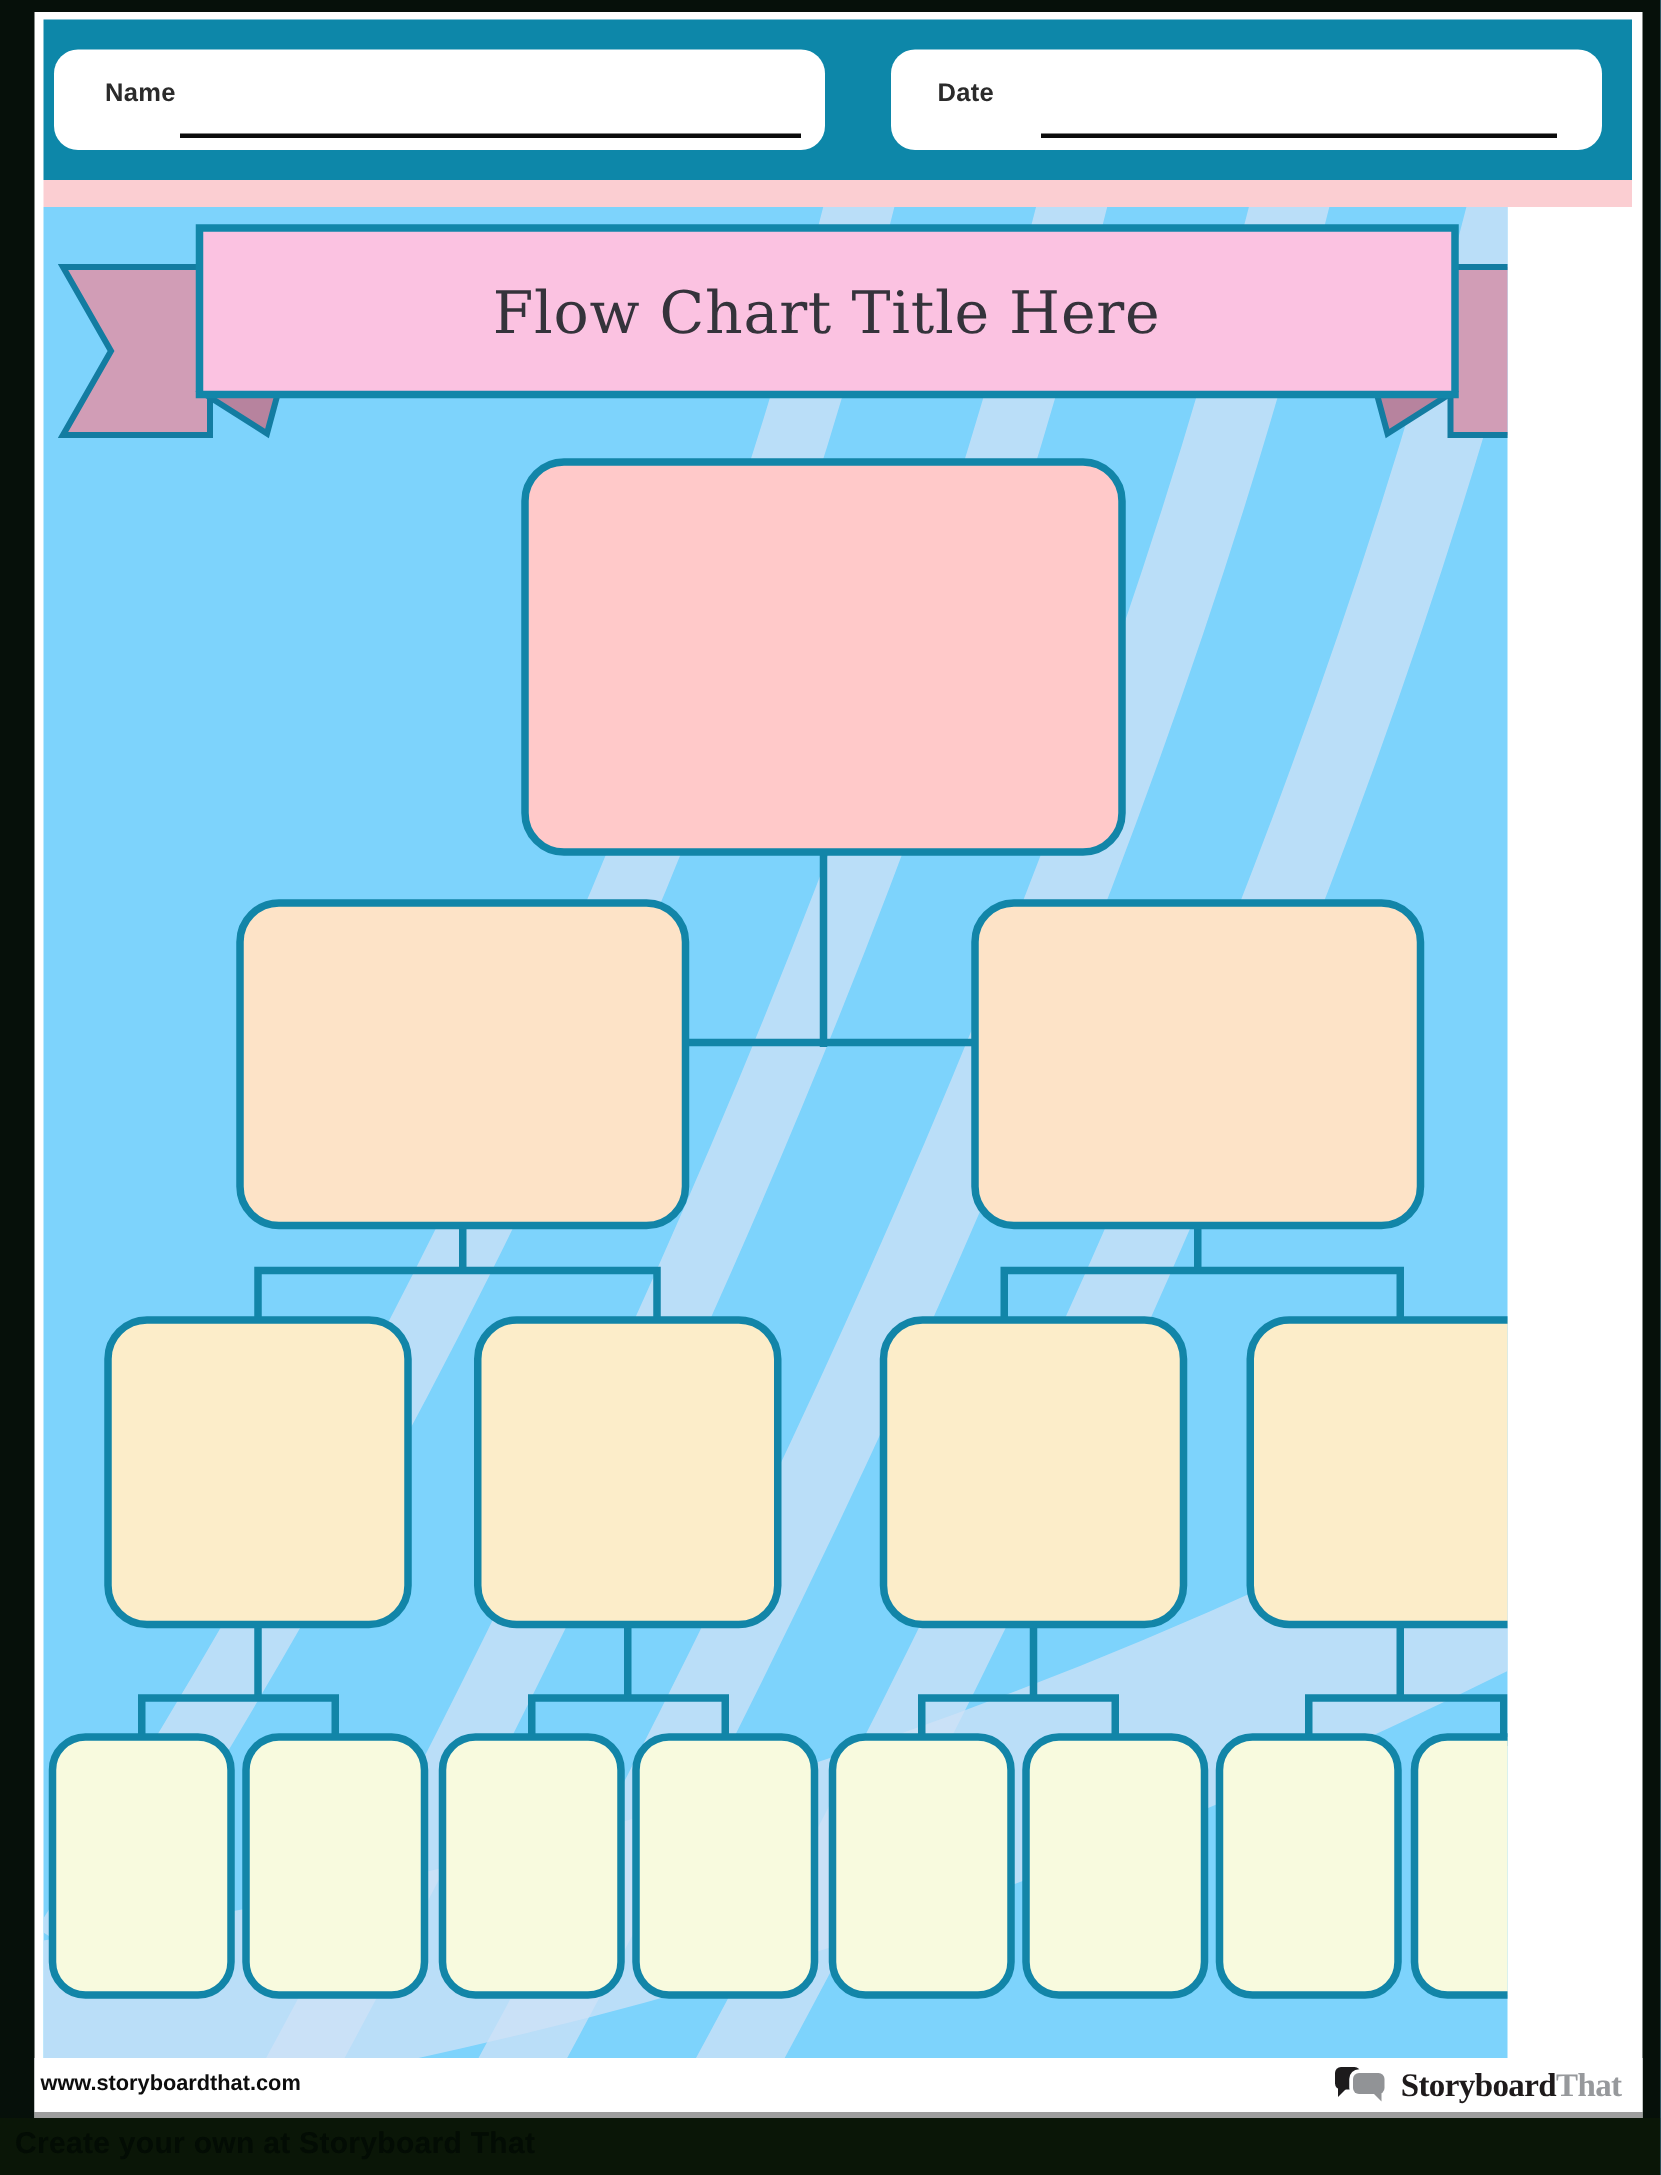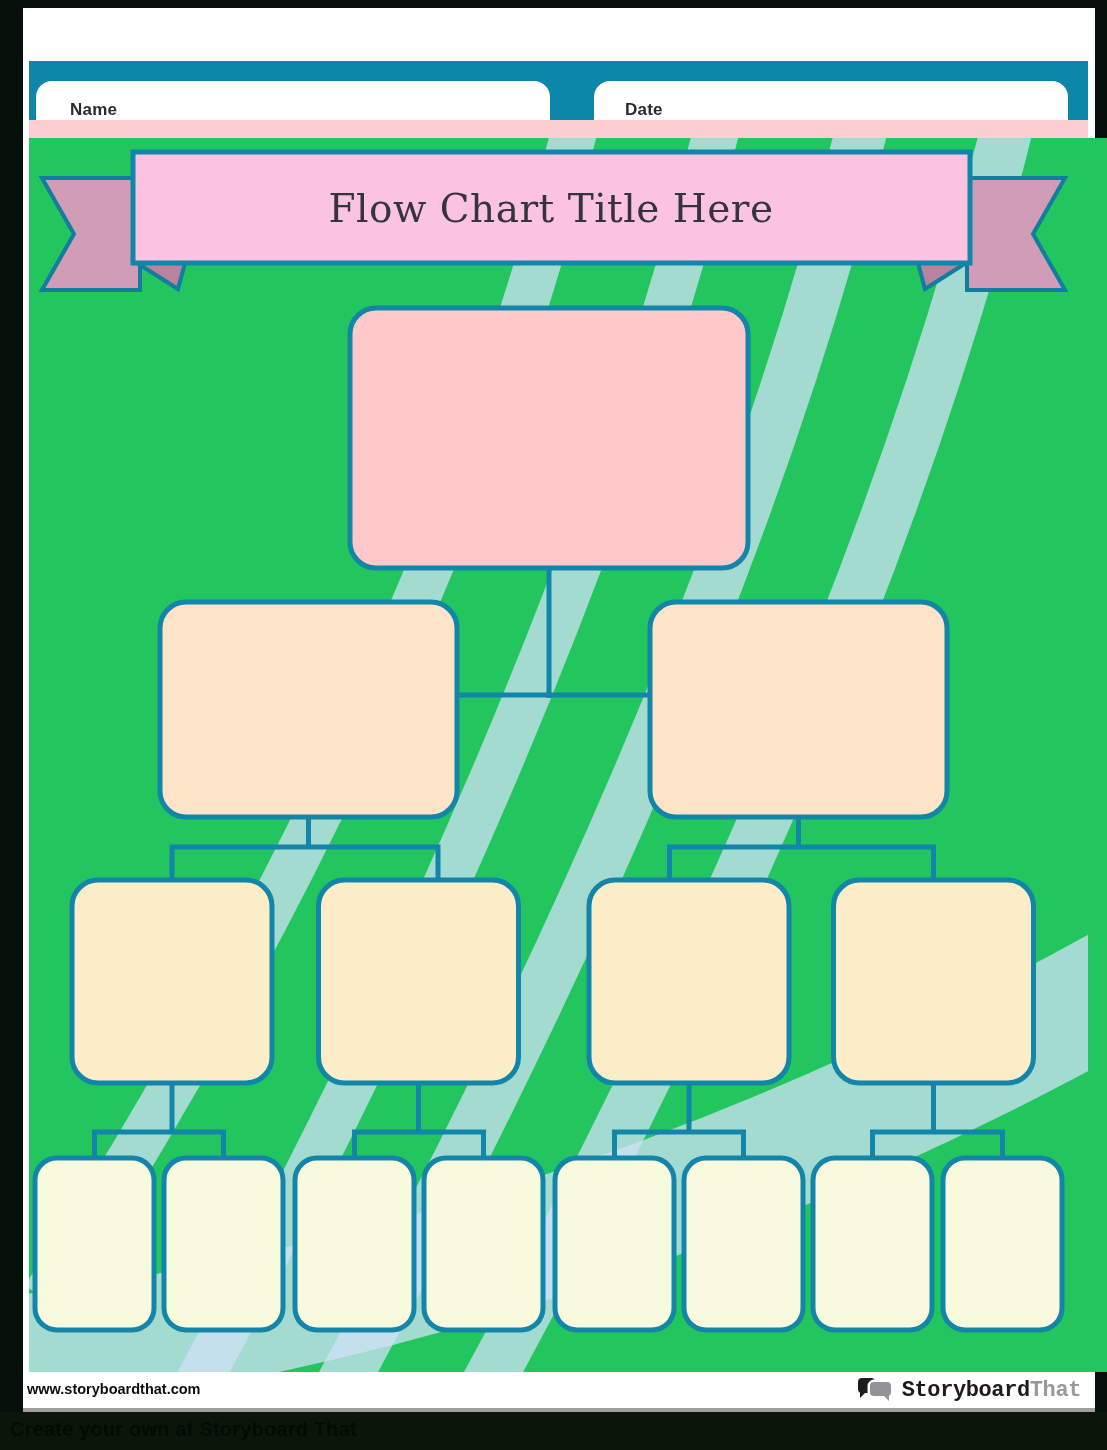--- a/index.html
+++ b/index.html
@@ -1,33 +1,33 @@
 <!DOCTYPE html>
 <html><head>
 <meta charset="utf-8">
 <style>
   * { margin:0; padding:0; box-sizing:border-box; }
   body { background:#06100a; font-family:"Liberation Sans",sans-serif; }
   .canvas { position:relative; width:1107px; height:1450px; background:#06100a; overflow:hidden; }
   .page { position:absolute; left:23px; top:8px; width:1072px; height:1404px; background:#ffffff; }
 
   
-  .header-bar { position:absolute; left:6px; top:5px; width:1059px; height:107px; background:#0d87a9;margin-top:48px; }
+  .header-bar { position:absolute; left:6px; top:5px; width:1059px; height:107px; background:#0d87a9; }
   .field-box { position:absolute; top:20px; height:67px; background:#fff; border-radius:16px; }
   .field-box.name { left:7px;  width:514px; }
   .field-box.date { left:565px; width:474px;text-align:center; }
   .field-label { position:absolute; left:34px; top:19px; font-size:17px; font-weight:700; color:#2b2b2b; letter-spacing:.2px; }
   .field-box.date .field-label { left:31px; }
   .field-line { position:absolute; top:56px; height:3px; background:#0b0b0b; }
   .field-box.name .field-line { left:84px;  width:414px; }
   .field-box.date .field-line { left:100px; width:344px; }
   .pink-strip { position:absolute; left:6px; top:112px; width:1059px; height:18px; background:#fbced2; }
 
   
-  .art { position:absolute; left:6px; top:130px; width:1078px; height:1234px; background:#22c55e; overflow:hidden; }
+  .art { position:absolute; left:6px; top:130px; width:976px; height:1234px; background:#7dd3fc; overflow:hidden; }
   .art svg { position:absolute; left:0; top:0; }
   .stripe { stroke:#cfe1f7; fill:none; opacity:.75; }
   .connectors { fill:none; stroke:#1285a8; stroke-width:5; }
   .node { stroke:#1285a8; stroke-width:5; }
   .ribbon-shape { stroke:#137ca1; stroke-width:4; stroke-linejoin:miter; }
   .banner-rect { stroke:#1286a9; stroke-width:5; }
   .banner-title { font-family:"DejaVu Serif","Liberation Serif",serif; font-size:39px; fill:#35333b; letter-spacing:.5px; }
 
   
   .footer-strip { position:absolute; left:0; top:1364px; width:1072px; height:36px; background:#ffffff; }
@@ -35,21 +35,21 @@
   .website { position:absolute; left:4px; top:9px; font-size:14.5px; font-weight:700; color:#0d0d0d; }
   .logo { position:absolute; right:14px; top:4px; height:28px; display:flex; align-items:center; }
   .bubbles { position:relative; width:38px; height:26px; margin-right:6px; }
   .bubble-black { position:absolute; left:0; top:1px; width:17px; height:15px; background:#1d1b1c; border-radius:4px; }
   .bubble-black::after { content:""; position:absolute; left:2px; bottom:-5px; width:0; height:0;
       border-top:6px solid #1d1b1c; border-right:6px solid transparent; }
   .bubble-gray { position:absolute; left:12px; top:5px; width:21px; height:14px; background:#919396; border-radius:4px;
       box-shadow:0 0 0 2.5px #fff; }
   .bubble-gray::after { content:""; position:absolute; right:2px; bottom:-5px; width:0; height:0;
       border-top:6px solid #919396; border-left:6px solid transparent; }
-  .logo-text { font-family:Liberation Mono, monospace; font-size:22px; font-weight:600; letter-spacing:-.4px; color:#1e1a1b; white-space:nowrap; }
+  .logo-text { font-family:Liberation Serif, serif; font-size:22px; font-weight:600; letter-spacing:-.4px; color:#1e1a1b; white-space:nowrap; }
   .logo-text .that { color:#97999c; }
 
   .bottom-bar { position:absolute; left:0; top:1412px; width:1107px; height:38px; background:#0a1607; }
   .tagline { position:absolute; left:10px; top:6px; font-size:20px; font-weight:800; color:#030c04; letter-spacing:.2px; }
 </style>
 </head>
 <body>
 
 <div class="canvas">
   <div class="page">

